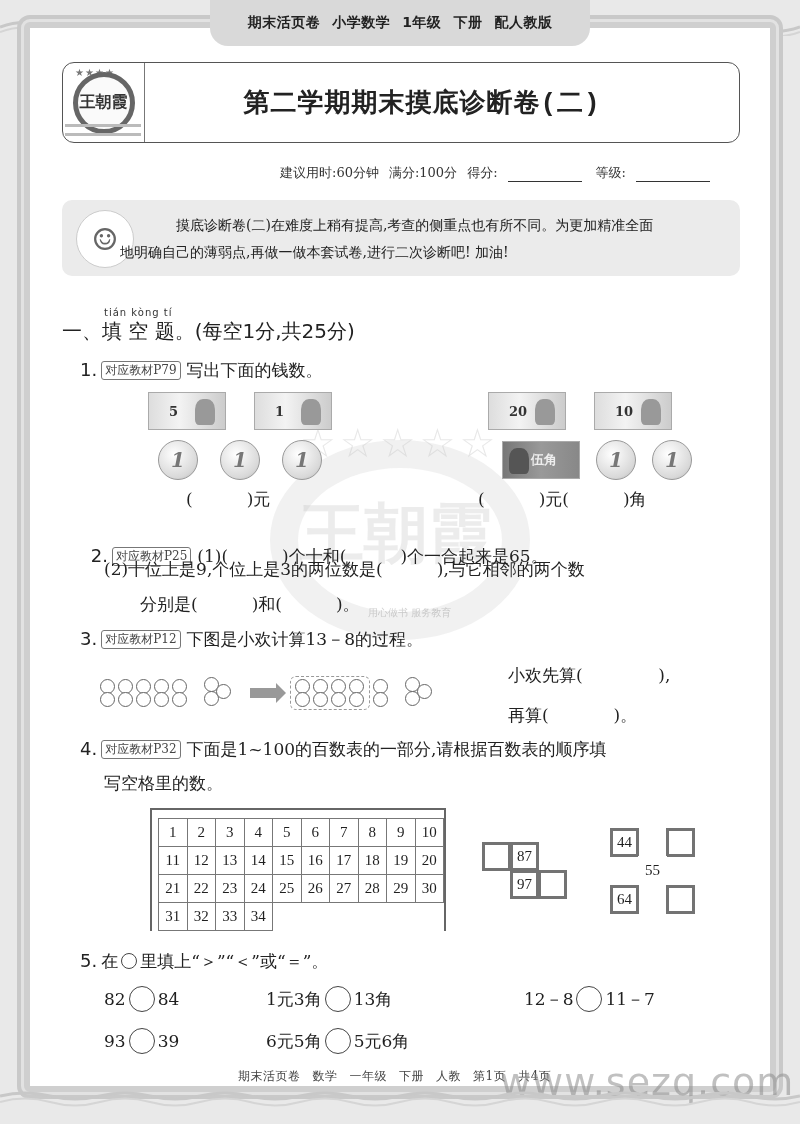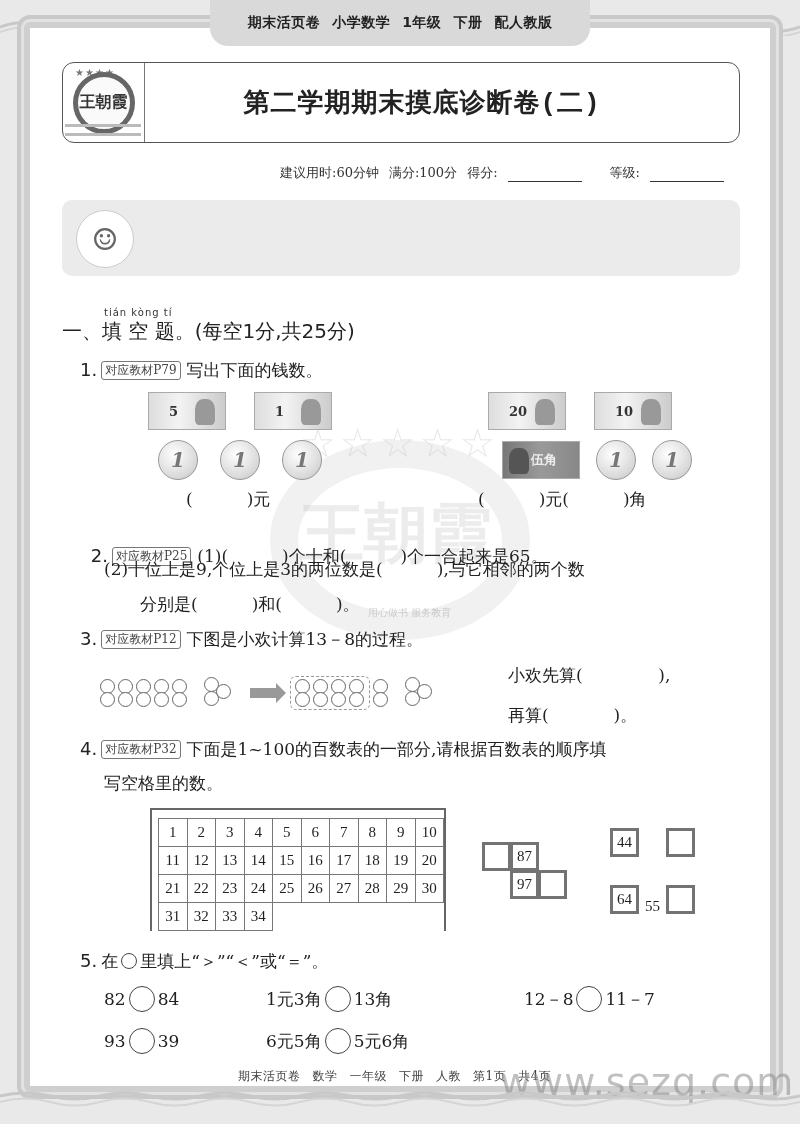--- a/index.html
+++ b/index.html
@@ -161,21 +161,21 @@
     width: 28.5px; height: 28px; border: 1px solid #777;
     text-align: center; font-size: 15px; font-family: "Liberation Serif", serif;
   }
   .hundred td.empty { border-left: none; border-right: none; border-bottom: none; }
 
   .cell {
     position: absolute; width: 29px; height: 29px; border: 3px solid #737373;
     display: flex; align-items: center; justify-content: center;
     font-size: 15px; font-family: "Liberation Serif", serif; background: #fff;
   }
-  .cell-noborder { border: none; margin-top: 36px; }
+  .cell-noborder { border: none; }
 
   .cmp-row { position: absolute; display: flex; font-size: 17px; }
   .cmp { display: flex; align-items: center; }
   .cmp-circle {
     display: inline-block; width: 26px; height: 26px; border: 1.3px solid #444; border-radius: 50%;
     margin: 0 3px;
   }
   .inline-circle { display: inline-block; width: 16px; height: 16px; border: 1.2px solid #444; border-radius: 50%; vertical-align: -2px; margin: 0 3px; }
 
   .footer {
@@ -214,26 +214,30 @@
     <div class="logo-waves"></div>
   </div>
   <div class="title-text">第二学期期末摸底诊断卷(二)</div>
 </div>
 
 <div class="meta-row">
   <span>建议用时:60分钟</span>
   <span>满分:100分</span>
   <span>得分:</span>
   <span class="blank" style="width:74px"></span>
-  <span style="margin-left:18px">等级:</span>
+  <span style="margin-left:4px">等级:</span>
   <span class="blank" style="width:74px"></span>
 </div>
 
 <div class="intro">
   <div class="avatar">☺</div>
+  <div class="intro-text">
+    <span>摸底诊断卷(二)在难度上稍有提高,考查的侧重点也有所不同。为更加精准全面</span>
+    <span class="l2">地明确自己的薄弱点,再做一做本套试卷,进行二次诊断吧! 加油!</span>
+  </div>
 </div>
 
 <div class="watermark-stars">☆☆☆☆☆</div>
 <div class="watermark"></div>
 <div class="watermark-text">王朝霞</div>
 <div style="position:absolute;left:368px;top:606px;font-size:10px;color:rgba(150,150,150,0.45);font-family:'DejaVu Sans',sans-serif;">用心做书  服务教育</div>
 
 <div class="pinyin">tián kòng  tí</div>
 <div class="section-title">一、填 空 题。(每空1分,共25分)</div>
 

